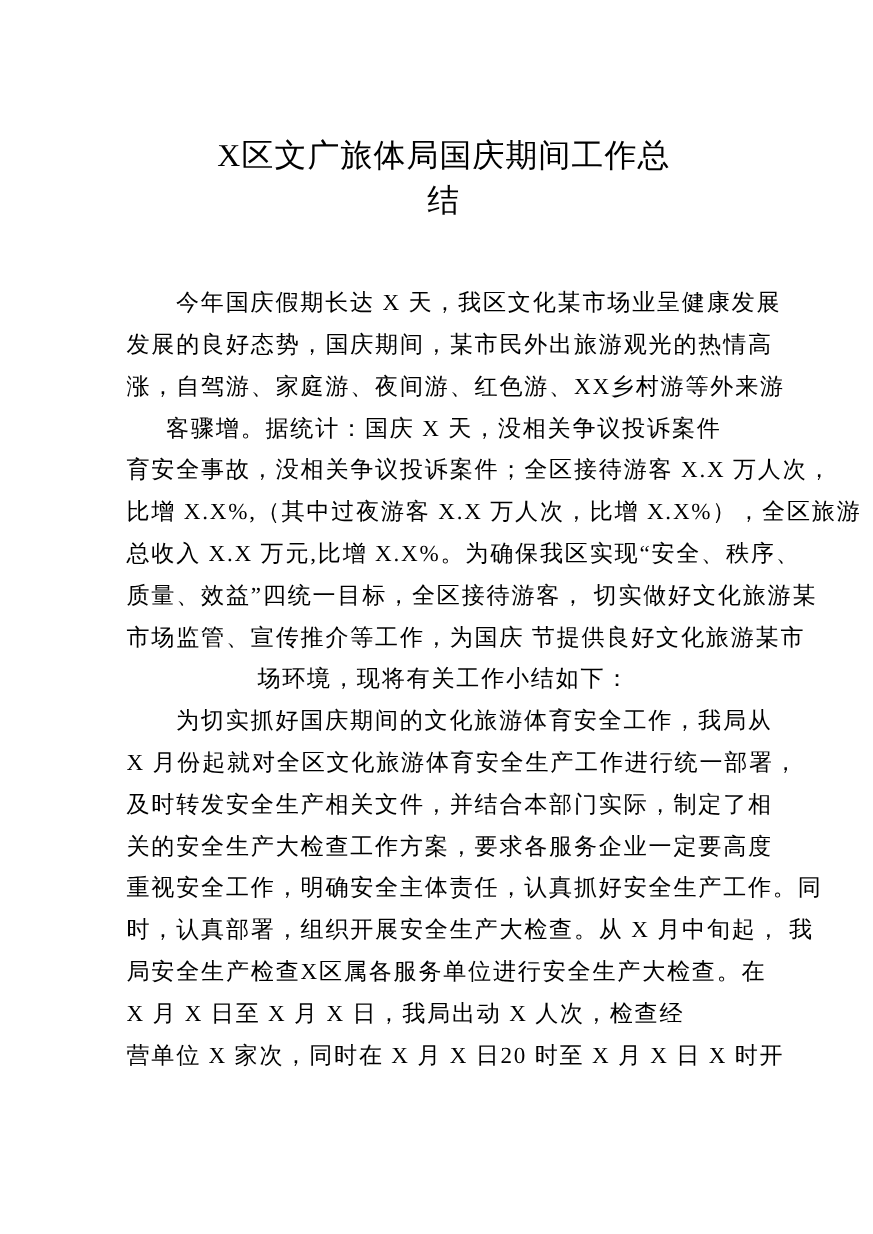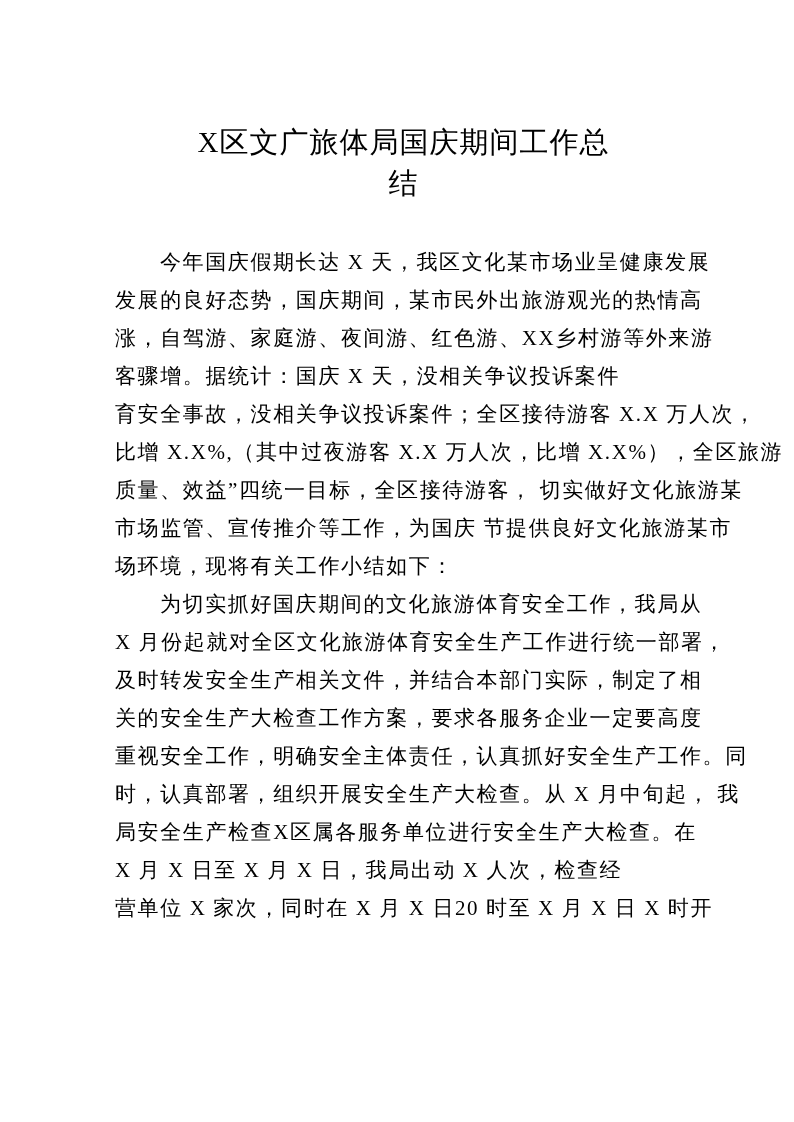--- a/index.html
+++ b/index.html
@@ -24,21 +24,22 @@
   .title {
     margin: 0;
     font-size: 29px;
     font-weight: normal;
     line-height: 41px;
     text-align: center;
     letter-spacing: 1px;
     font-family: "Liberation Serif", "DejaVu Serif", serif;
   }
   .body-block {
-    margin-top: 39px;
+    margin-top: 52px;
+    text-align: center;
   }
   .line {
     font-size: 21px;
     line-height: 38px;
     letter-spacing: 1.6px;
     white-space: pre;
   }
   .indent {
     padding-left: 45px;
   }
@@ -63,20 +64,21 @@
       <div class="title-line">结</div>
     </h1>
 
     <div class="body-block">
       <div class="line indent">今年国庆假期长达 X 天，我区文化某市场业呈健康发展</div>
       <div class="line">发展的良好态势，国庆期间，某市民外出旅游观光的热情高</div>
       <div class="line">涨，自驾游、家庭游、夜间游、红色游、XX乡村游等外来游</div>
       <div class="line">客骤增。据统计：国庆 X 天，没相关争议投诉案件</div>
       <div class="line">育安全事故，没相关争议投诉案件；全区接待游客 X.X 万人次，</div>
       <div class="line">比增 X.X%,（其中过夜游客 X.X 万人次，比增 X.X%），全区旅游</div>
+      <div class="line">总收入 X.X 万元,比增 X.X%。为确保我区实现“安全、秩序、</div>
       <div class="line">质量、效益”四统一目标，全区接待游客， 切实做好文化旅游某</div>
       <div class="line">市场监管、宣传推介等工作，为国庆 节提供良好文化旅游某市</div>
       <div class="line">场环境，现将有关工作小结如下：</div>
     </div>
 
 
     <div>
       <div class="line indent">为切实抓好国庆期间的文化旅游体育安全工作，我局从</div>
       <div class="line">X 月份起就对全区文化旅游体育安全生产工作进行统一部署，</div>
       <div class="line">及时转发安全生产相关文件，并结合本部门实际，制定了相</div>

